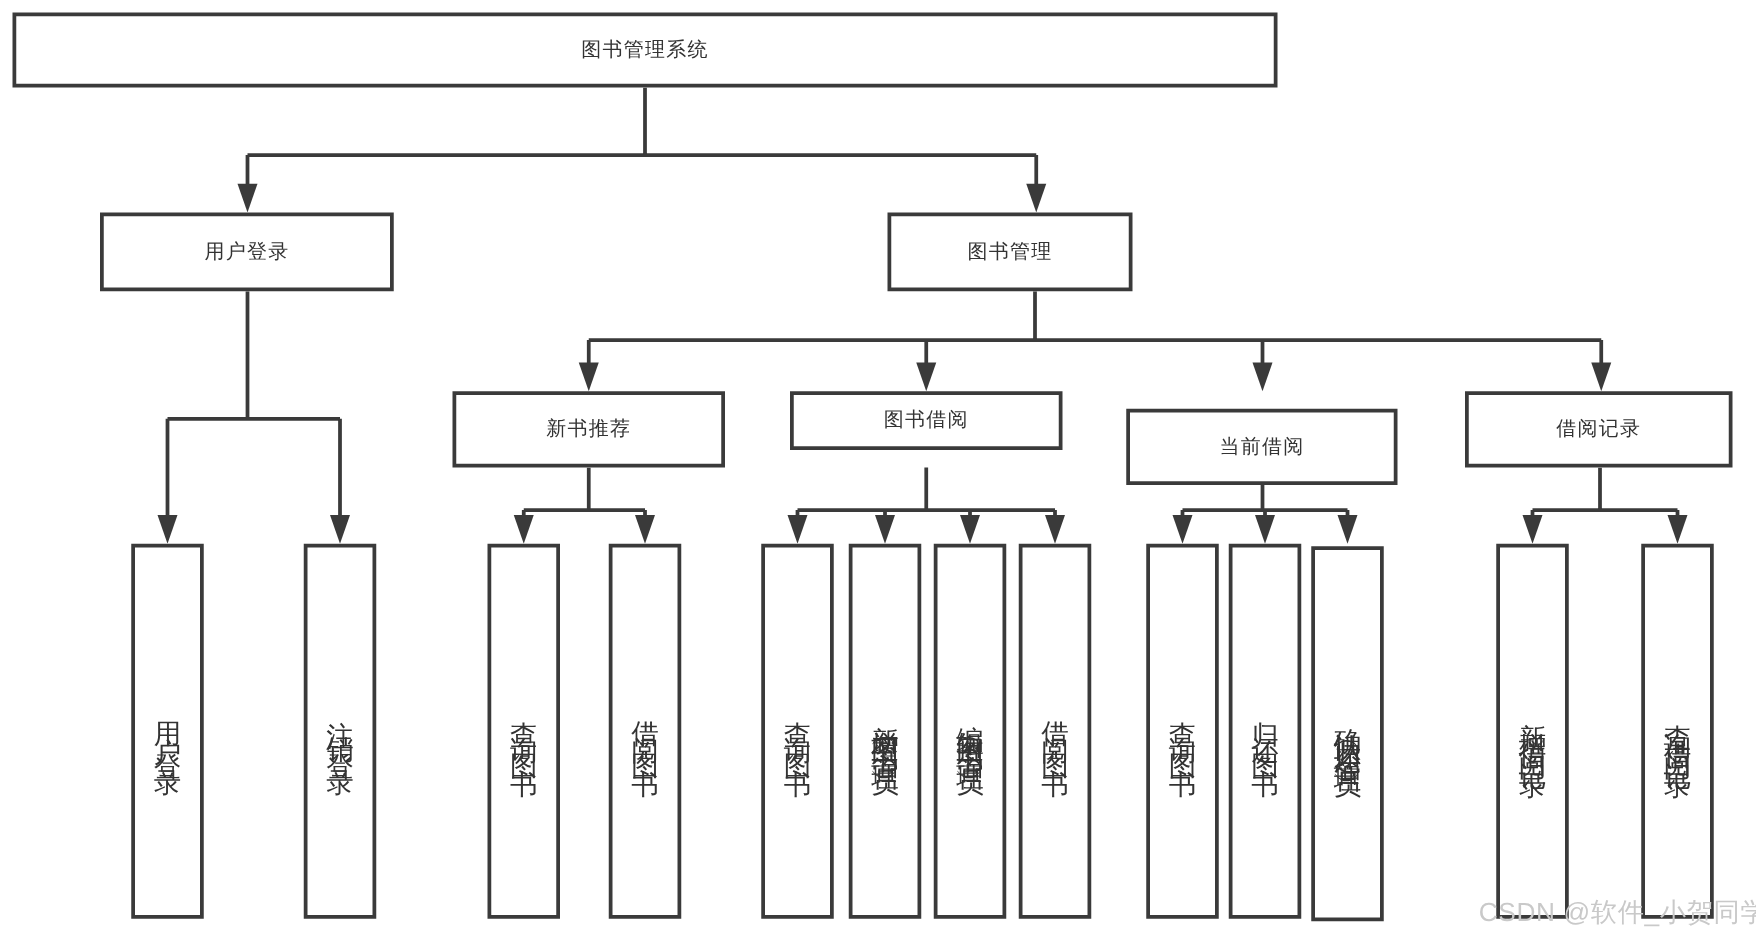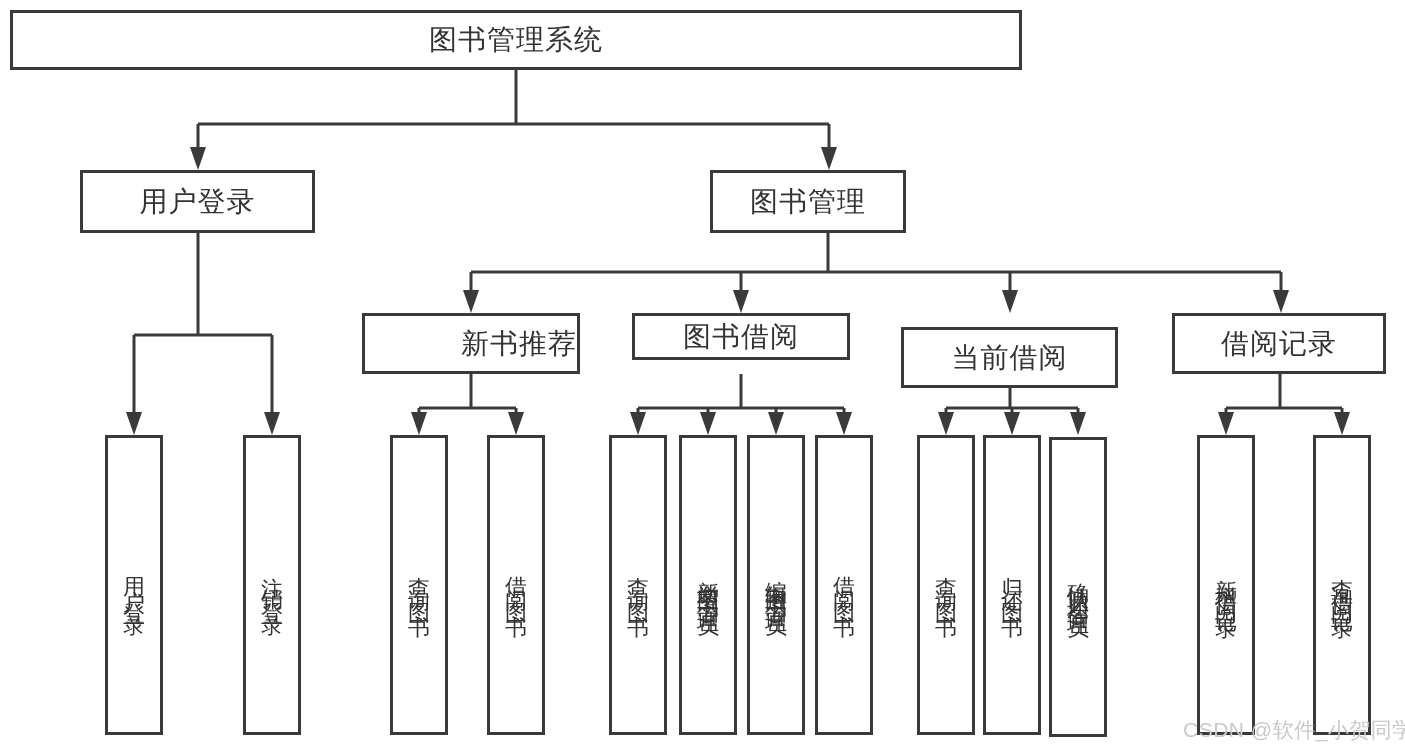--- a/index.html
+++ b/index.html
@@ -22,21 +22,21 @@
     box-sizing: border-box;
     border: 3px solid #3a3a3a;
     background: #ffffff;
     color: #333333;
     display: flex;
     align-items: center;
     justify-content: center;
     z-index: 2;
   }
   .hbox {
-    font-size: 28px;
+    font-size: 16px;
     letter-spacing: 1px;
     white-space: nowrap;
   }
   .vbox {
     font-size: 22px;
     writing-mode: vertical-rl;
     text-orientation: mixed;
     white-space: nowrap;
   }
   .sp4 { letter-spacing: 13px; }
@@ -95,21 +95,21 @@
     <span>图书管理系统</span>
   </div>
 
   <div class="node hbox" style="left:80px; top:170px; width:235px; height:63px;">
     <span>用户登录</span>
   </div>
   <div class="node hbox" style="left:710px; top:170px; width:196px; height:63px;">
     <span>图书管理</span>
   </div>
 
-  <div class="node hbox" style="left:362px; top:313px; width:218px; height:61px;justify-content:flex-end;">
+  <div class="node hbox" style="left:362px; top:313px; width:218px; height:61px;">
     <span>新书推荐</span>
   </div>
   <div class="node hbox" style="left:632px; top:313px; width:218px; height:47px;">
     <span>图书借阅</span>
   </div>
   <div class="node hbox" style="left:901px; top:313px; width:217px; height:61px;margin-top:14px;">
     <span>当前借阅</span>
   </div>
   <div class="node hbox" style="left:1172px; top:313px; width:214px; height:61px;">
     <span>借阅记录</span>

